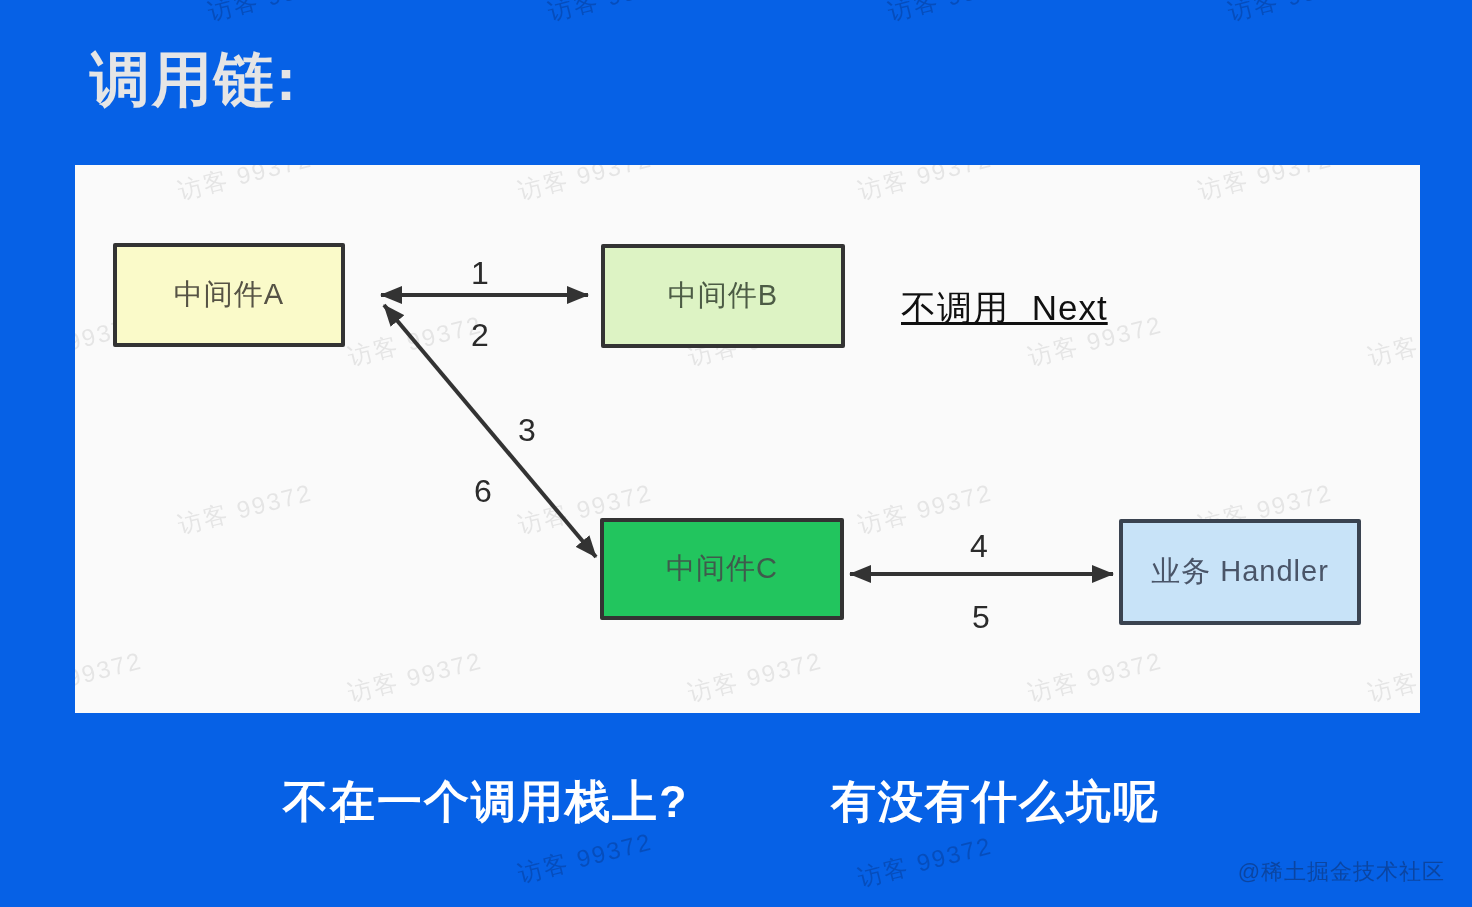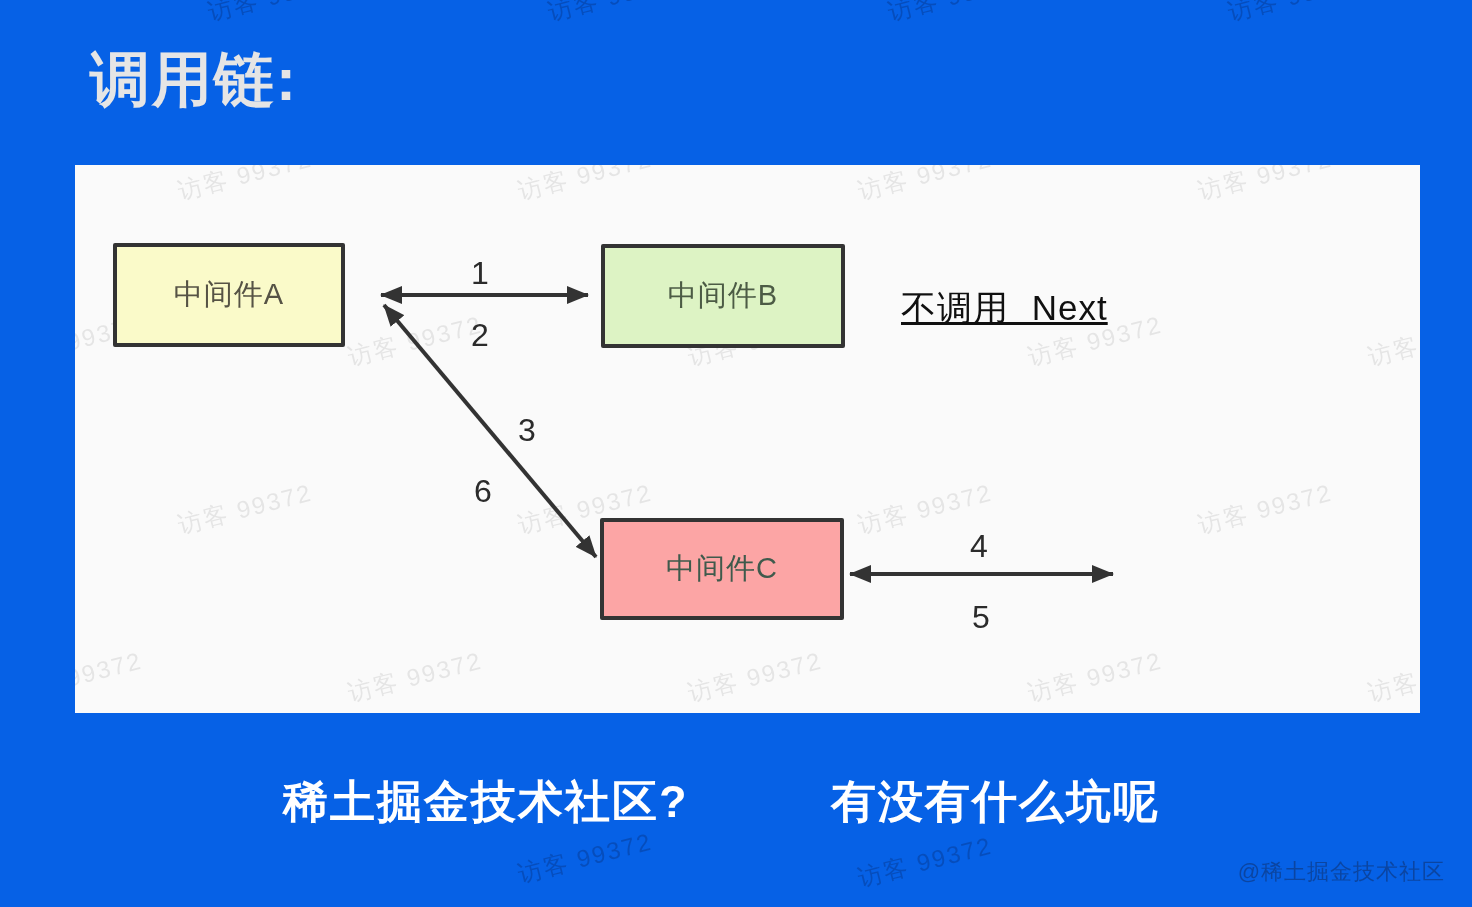--- a/index.html
+++ b/index.html
@@ -27,21 +27,21 @@
   .arrows { position: absolute; left: 0; top: 0; width: 1345px; height: 548px; }
 
   .box {
     position: absolute; box-sizing: border-box;
     border: 4px solid #333333; border-radius: 2px;
     display: flex; align-items: center; justify-content: center;
     font-size: 29px; letter-spacing: 1px; white-space: nowrap;
   }
   .box-a { left: 38px;   top: 78px;  width: 232px; height: 104px; background: #FAFAC9; color: #565345; }
   .box-b { left: 518px;  top: 79px;  width: 244px; height: 104px; background: #DDF3C4; color: #4C5B45; margin-left: 8px; }
-  .box-c { left: 525px;  top: 353px; width: 244px; height: 102px; background: #fca5a5; color: #3F5A4C; }
+  .box-c { left: 525px;  top: 353px; width: 244px; height: 102px; background: #22c55e; color: #3F5A4C; }
   .box-h { left: 1044px; top: 354px; width: 242px; height: 106px; background: #C8E3F8; color: #4A5568; border-color: #3A4350; }
 
   .num {
     position: absolute; transform: translate(-50%, -50%);
     font-size: 32px; color: #2B2B2B;
   }
   .num-1 { left: 405px; top: 108px; }
   .num-2 { left: 405px; top: 170px; }
   .num-3 { left: 452px; top: 265px; }
   .num-6 { left: 408px; top: 326px; }
@@ -126,27 +126,30 @@
 
   <div class="box box-a">
     <span>中间件A</span>
   </div>
   <div class="box box-b">
     <span>中间件B</span>
   </div>
   <div class="box box-c">
     <span>中间件C</span>
   </div>
+  <div class="box box-h">
+    <span>业务 Handler</span>
+  </div>
 
   <span class="num num-1">1</span>
   <span class="num num-2">2</span>
   <span class="num num-3">3</span>
   <span class="num num-6">6</span>
   <span class="num num-4">4</span>
   <span class="num num-5">5</span>
 
   <div class="note note-no-next">不调用 Next</div>
 </div>
 
-<div class="caption caption-left">稀土掘金技术社区?</div>
+<div class="caption caption-left">不在一个调用栈上?</div>
 <div class="caption caption-right">有没有什么坑呢</div>
 
 <div class="credit">@稀土掘金技术社区</div>
 
 </body></html>

